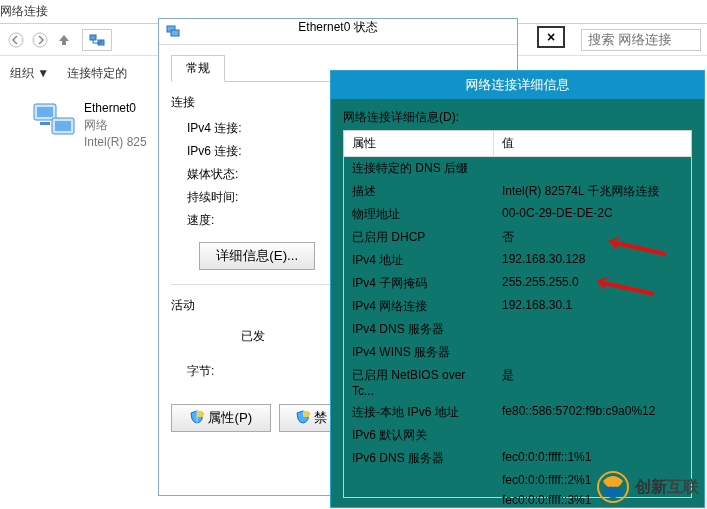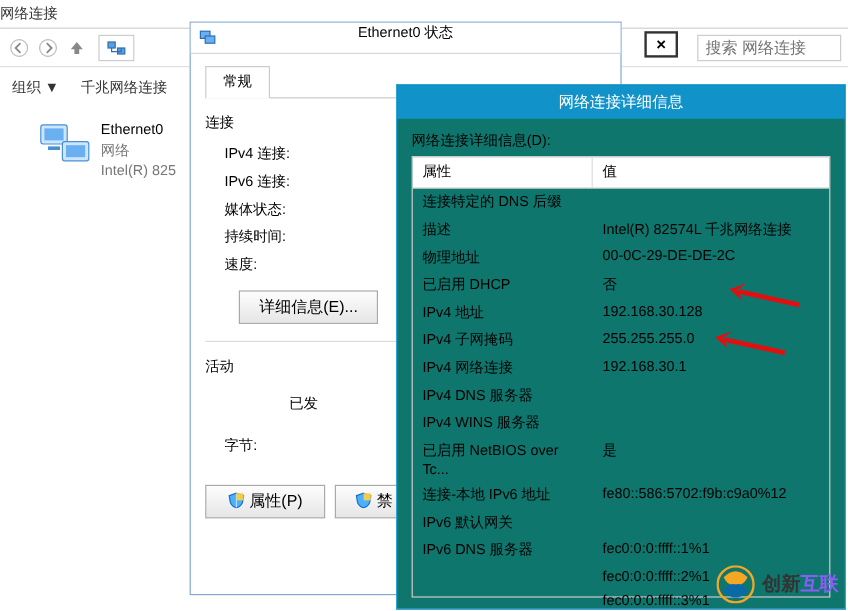--- a/index.html
+++ b/index.html
@@ -49,21 +49,21 @@
 .prop-row .c2 { flex: 1; padding: 1px 8px; white-space: nowrap; overflow: hidden; }
 
 
 .arrow { position: absolute; z-index: 10; }
 .arrow svg { display: block; }
 
 
 .watermark { position: absolute; right: 8px; bottom: 6px; display: flex; align-items: center; gap: 6px; z-index: 20; }
 .watermark .logo { width: 32px; height: 32px; }
 .watermark .txt { font-size: 16px; font-weight: bold; color: #333; }
-.watermark .txt .blue { color: #8b5cf6; margin-top: 12px; }
+.watermark .txt .blue { color: #404040; margin-top: 12px; }
 </style>
 </head>
 <body>
 
 <div class="win-main">
   <div class="win-main-title">
       <span>网络连接</span>
     </div>
   <div class="win-main-toolbar">
     <span class="nav-arrow">
@@ -87,21 +87,21 @@
       <svg width="16" height="14">
           <rect x="1" y="2" width="6" height="5" fill="#5aa0e0" stroke="#2a70b0"></rect>
           <rect x="9" y="7" width="6" height="5" fill="#5aa0e0" stroke="#2a70b0"></rect>
           <path d="M4 7 L4 10 L12 10 L12 7" stroke="#2a70b0" fill="none"></path>
         </svg>
     </div>
     <input class="search-box" placeholder="搜索 网络连接" style="">
   </div>
   <div class="toolbar2">
     <span><span>组织</span> <span>▼</span></span>
-    <span>千兆网络连接</span>
+    <span>连接特定的</span>
   </div>
 </div>
 
 <div class="adapters">
   <svg class="adapter-icon" viewBox="0 0 44 36">
     <rect x="2" y="4" width="22" height="16" rx="2" fill="#cde6ff" stroke="#4a90d0"></rect>
     <rect x="5" y="7" width="16" height="10" fill="#6ab0f0"></rect>
     <rect x="8" y="22" width="10" height="3" fill="#4a90d0"></rect>
     <rect x="20" y="18" width="22" height="16" rx="2" fill="#cde6ff" stroke="#4a90d0"></rect>
     <rect x="23" y="21" width="16" height="10" fill="#6ab0f0"></rect>

